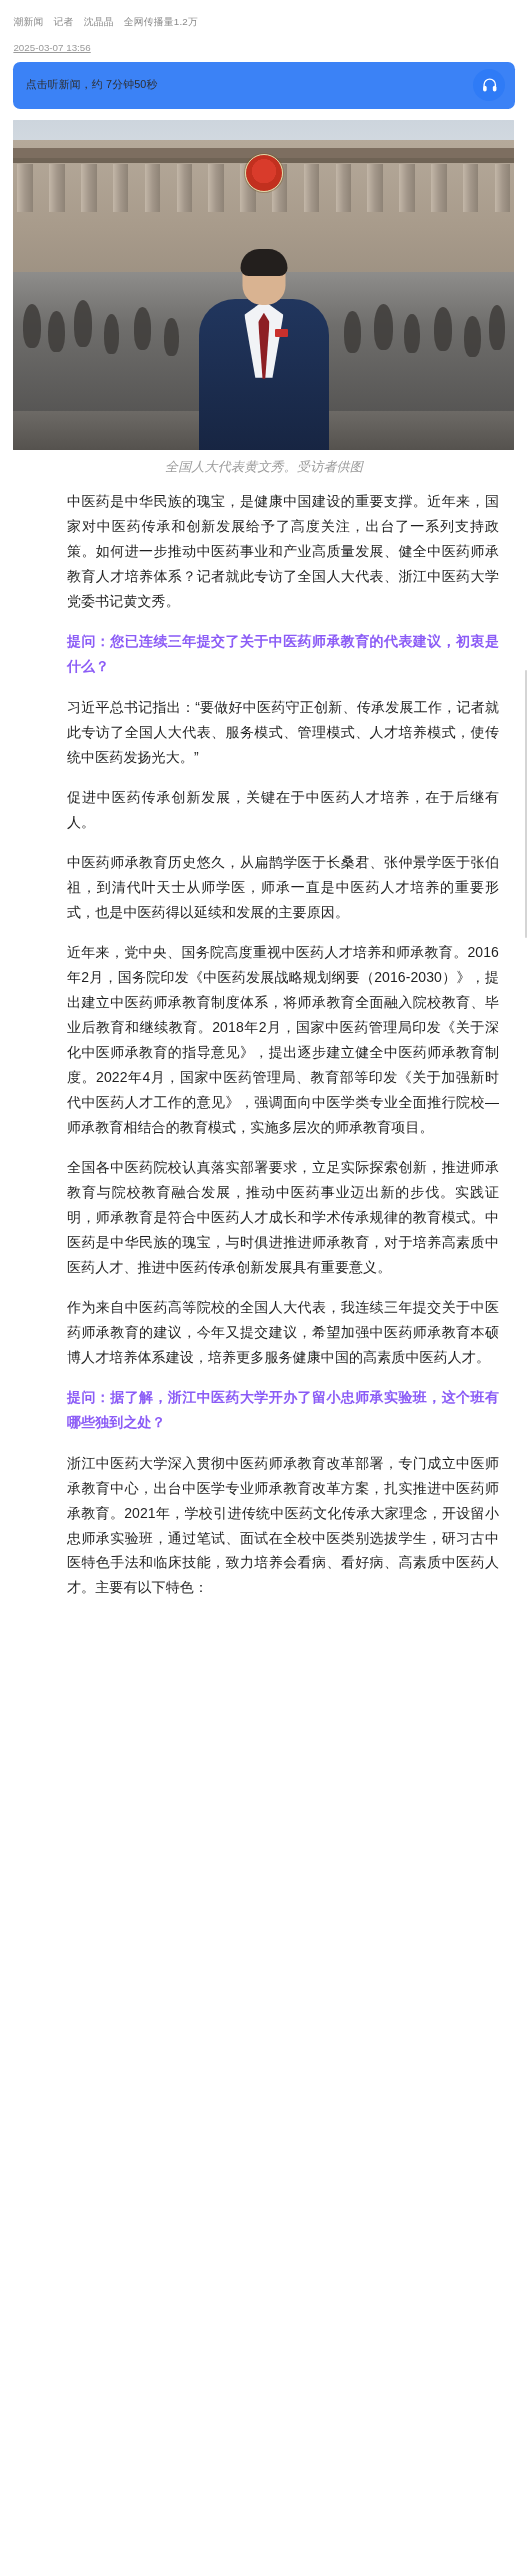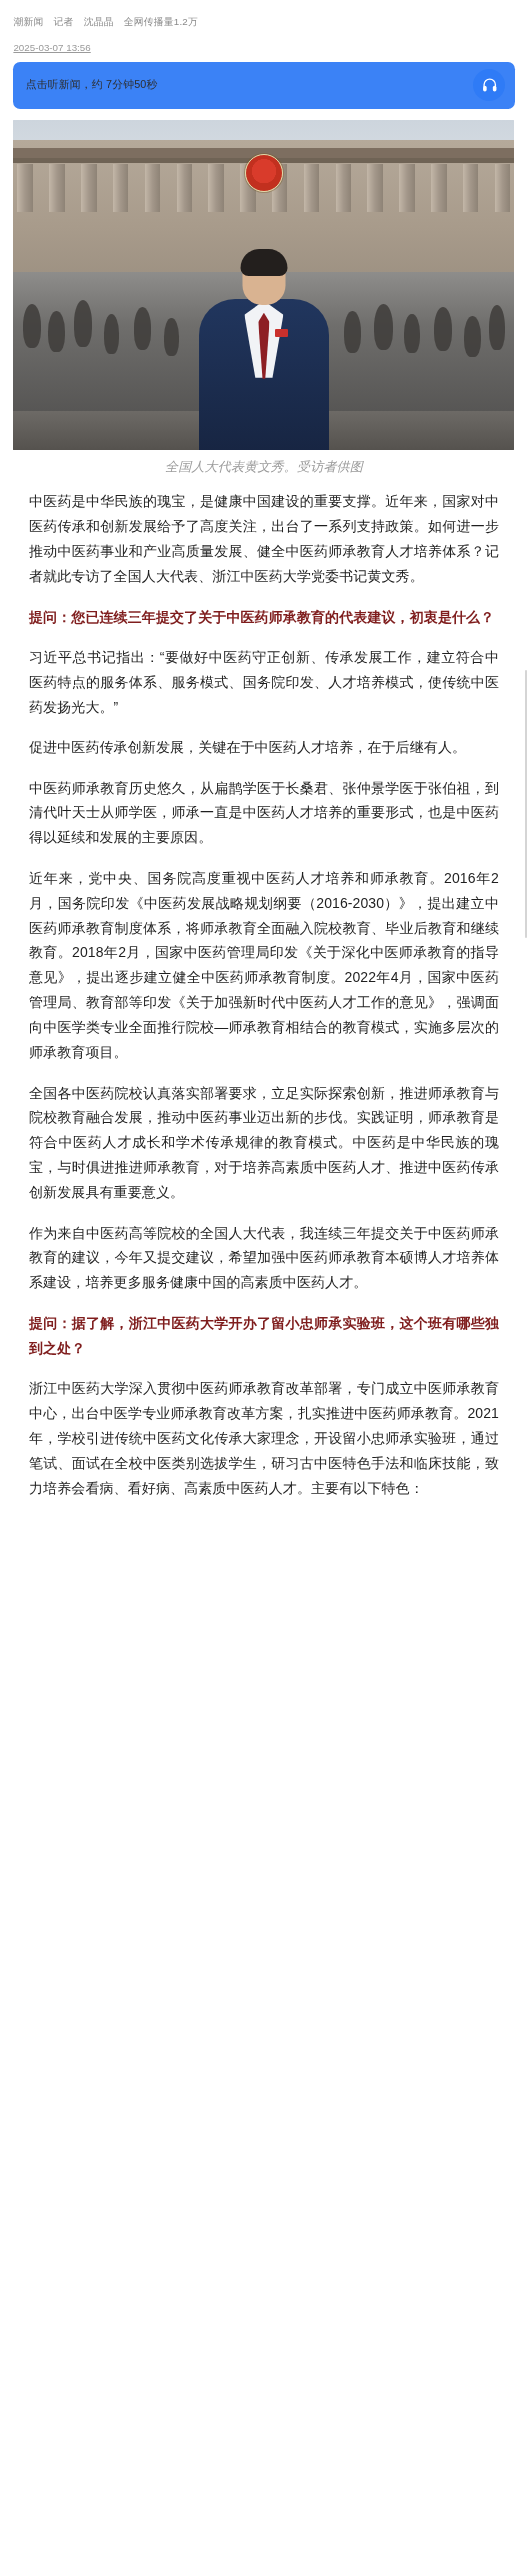--- a/index.html
+++ b/index.html
@@ -190,32 +190,33 @@
   .caption {
     font-size: 13px;
     color: #9b9b9b;
     text-align: center;
     padding: 8.2px 0 13.4px 0;
     letter-spacing: 0.2px;
     font-style: italic;
   }
   .body-wrap {
     padding: 0 29px;
+    margin-left: 38px;
   }
   p.para {
     font-size: 14px;
     line-height: 1.78;
     color: #1f1f1f;
     margin: 0 0 15.5px 0;
     letter-spacing: 0.1px;
     text-align: justify;
   }
   p.para.q {
     font-weight: bold;
-    color: #7f1d1d;
+    color: #8b5cf6;
   }
   .scroll-hint {
     position: absolute;
     right: 1px;
     top: 670px;
     width: 2.1px;
     height: 268px;
     background: #d5d5d5;
     border-radius: 1px;
   }
@@ -298,21 +299,21 @@
         <div class="head"></div>
         <div class="hair"></div>
       </div>
     </div>
     <figcaption class="caption">全国人大代表黄文秀。受访者供图</figcaption>
   </figure>
 
   <div class="body-wrap">
     <p class="para">中医药是中华民族的瑰宝，是健康中国建设的重要支撑。近年来，国家对中医药传承和创新发展给予了高度关注，出台了一系列支持政策。如何进一步推动中医药事业和产业高质量发展、健全中医药师承教育人才培养体系？记者就此专访了全国人大代表、浙江中医药大学党委书记黄文秀。</p>
     <p class="para q">提问：您已连续三年提交了关于中医药师承教育的代表建议，初衷是什么？</p>
-    <p class="para">习近平总书记指出：“要做好中医药守正创新、传承发展工作，建立符合中医药特点的服务体系、服务模式、国务院印发、人才培养模式，使传统中医药发扬光大。”</p>
+    <p class="para">习近平总书记指出：“要做好中医药守正创新、传承发展工作，记者就此专访了全国人大代表、服务模式、管理模式、人才培养模式，使传统中医药发扬光大。”</p>
     <p class="para">促进中医药传承创新发展，关键在于中医药人才培养，在于后继有人。</p>
     <p class="para">中医药师承教育历史悠久，从扁鹊学医于长桑君、张仲景学医于张伯祖，到清代叶天士从师学医，师承一直是中医药人才培养的重要形式，也是中医药得以延续和发展的主要原因。</p>
     <p class="para">近年来，党中央、国务院高度重视中医药人才培养和师承教育。2016年2月，国务院印发《中医药发展战略规划纲要（2016-2030）》，提出建立中医药师承教育制度体系，将师承教育全面融入院校教育、毕业后教育和继续教育。2018年2月，国家中医药管理局印发《关于深化中医师承教育的指导意见》，提出逐步建立健全中医药师承教育制度。2022年4月，国家中医药管理局、教育部等印发《关于加强新时代中医药人才工作的意见》，强调面向中医学类专业全面推行院校—师承教育相结合的教育模式，实施多层次的师承教育项目。</p>
     <p class="para">全国各中医药院校认真落实部署要求，立足实际探索创新，推进师承教育与院校教育融合发展，推动中医药事业迈出新的步伐。实践证明，师承教育是符合中医药人才成长和学术传承规律的教育模式。中医药是中华民族的瑰宝，与时俱进推进师承教育，对于培养高素质中医药人才、推进中医药传承创新发展具有重要意义。</p>
     <p class="para">作为来自中医药高等院校的全国人大代表，我连续三年提交关于中医药师承教育的建议，今年又提交建议，希望加强中医药师承教育本硕博人才培养体系建设，培养更多服务健康中国的高素质中医药人才。</p>
     <p class="para q">提问：据了解，浙江中医药大学开办了留小忠师承实验班，这个班有哪些独到之处？</p>
     <p class="para">浙江中医药大学深入贯彻中医药师承教育改革部署，专门成立中医师承教育中心，出台中医学专业师承教育改革方案，扎实推进中医药师承教育。2021年，学校引进传统中医药文化传承大家理念，开设留小忠师承实验班，通过笔试、面试在全校中医类别选拔学生，研习古中医特色手法和临床技能，致力培养会看病、看好病、高素质中医药人才。主要有以下特色：</p>
   </div>
 
   <div class="scroll-hint"></div>

